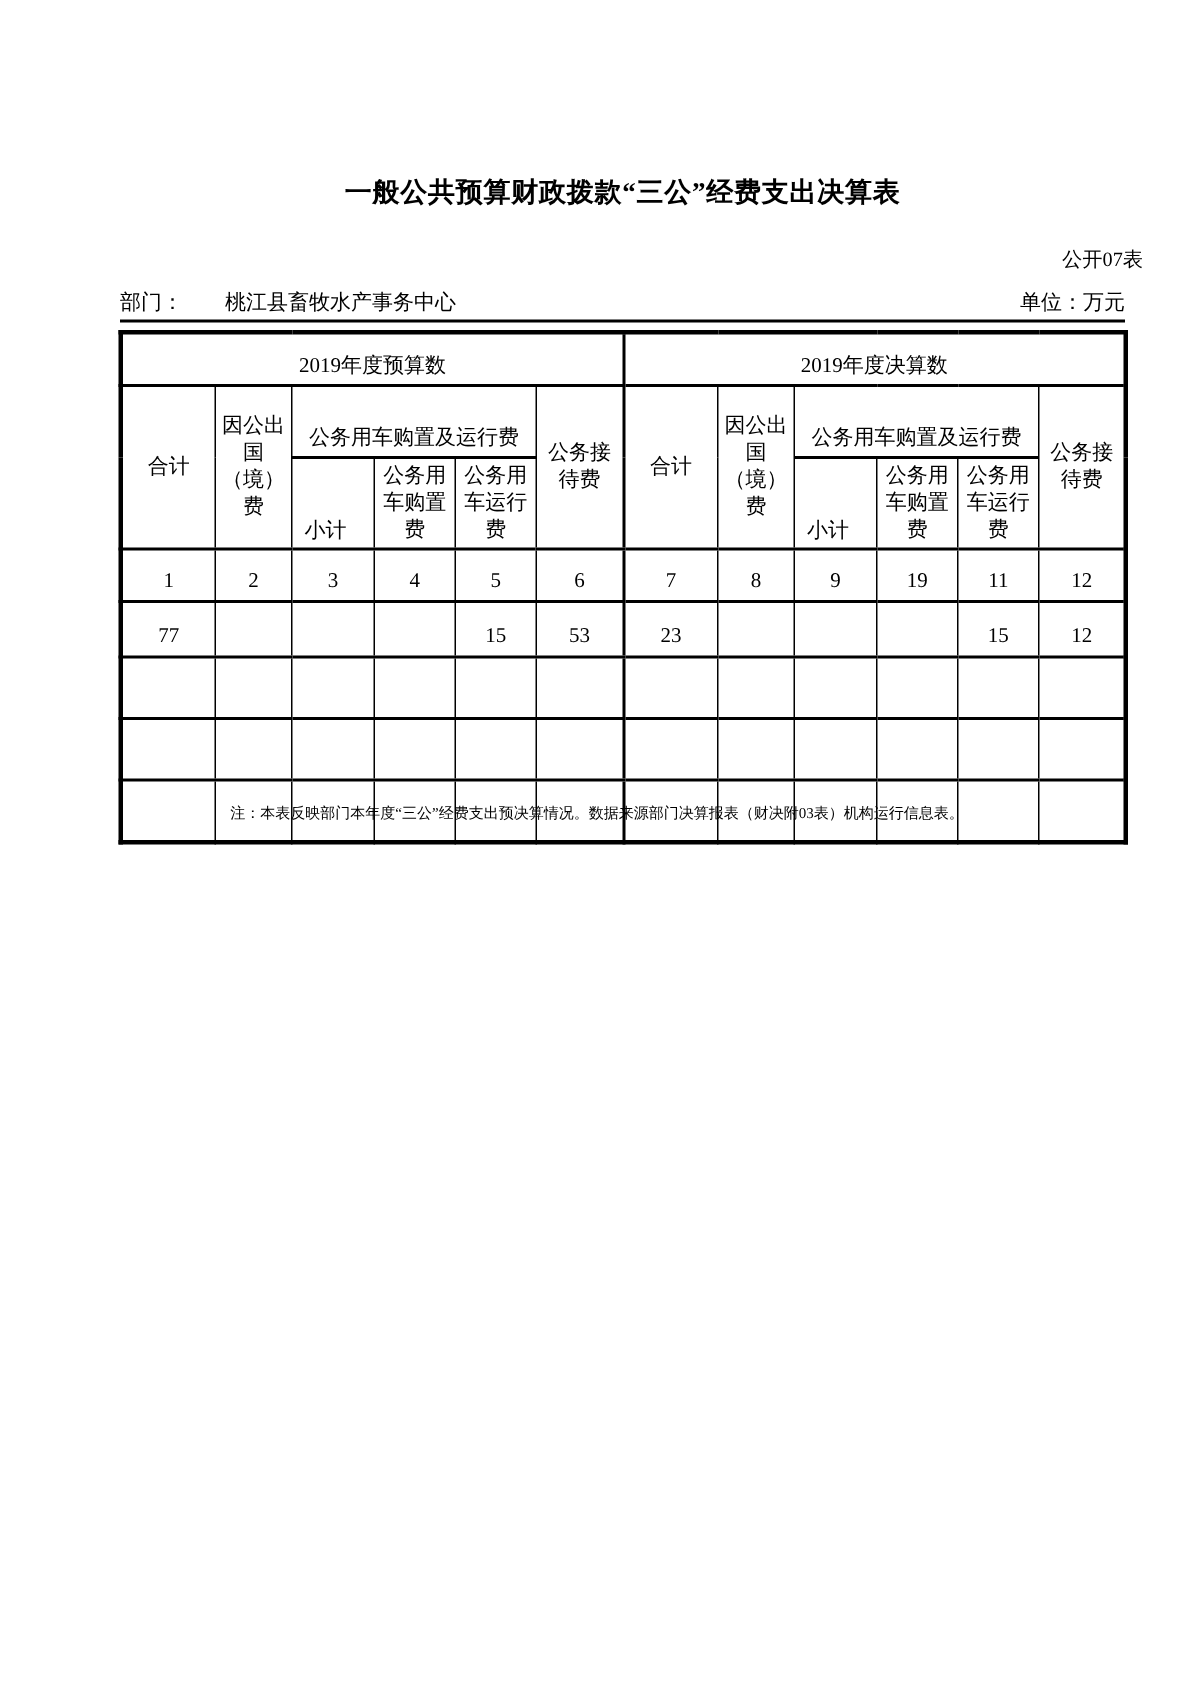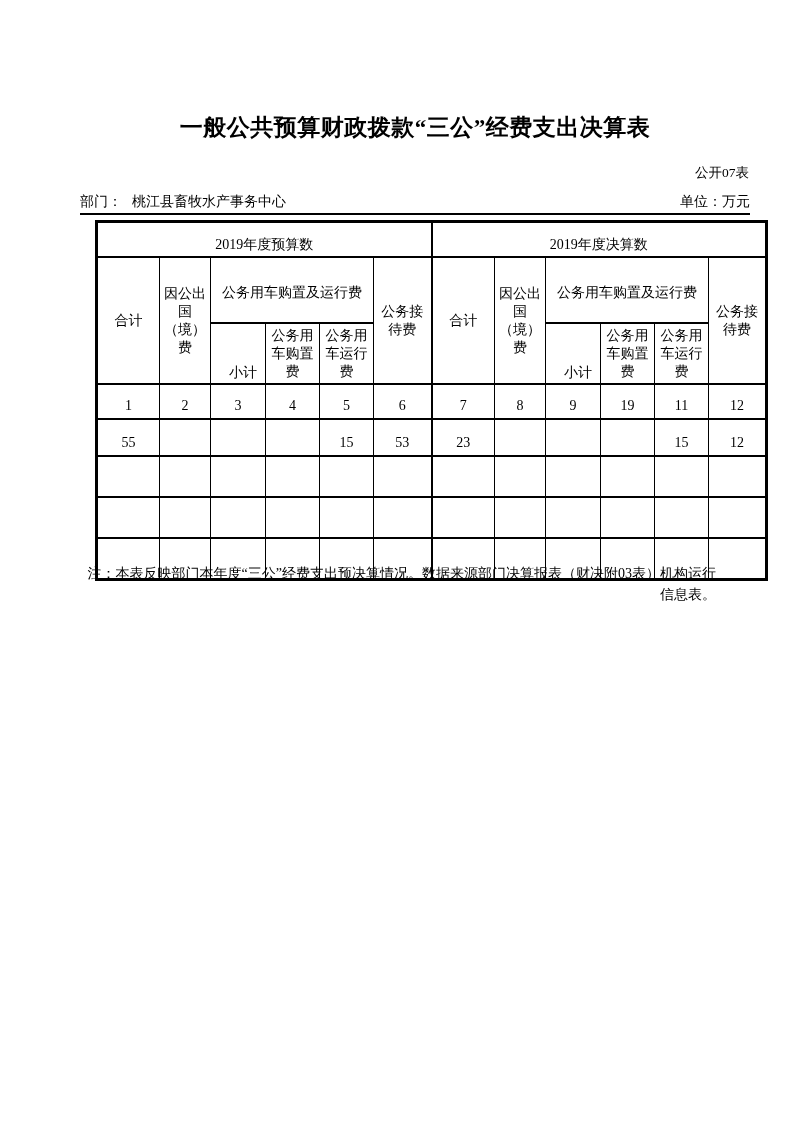--- a/index.html
+++ b/index.html
@@ -14,87 +14,86 @@
     font-family: "Liberation Serif", "DejaVu Serif", serif;
     color: #000;
     overflow: hidden;
   }
   .title {
     position: absolute;
     left: 80px;
     top: 114px;
     width: 670px;
     text-align: center;
-    font-size: 23px;
+    font-size: 18px;
     font-weight: bold;
     letter-spacing: 0.5px;
     line-height: 28px;
   }
   .form-code {
     position: absolute;
-    left: 79px;
+    left: 92px;
     top: 164px;
     width: 670px;
     text-align: right;
     font-size: 13.5px;
   }
   .meta {
     position: absolute;
     left: 80px;
     top: 192px;
     width: 670px;
     height: 23px;
     box-sizing: border-box;
     border-bottom: 2px solid #000;
     display: flex;
     justify-content: space-between;
     align-items: flex-end;
     padding-bottom: 2px;
     font-size: 14px;
   }
-  .meta .dept-value { margin-left: 10px; }
+  .meta .dept-value { margin-left: 28px; }
   table.budget-table {
     position: absolute;
     left: 79px;
     top: 220px;
     width: 672px;
     table-layout: fixed;
     border-collapse: collapse;
     border: 3px solid #000;
-    margin-left: 16px;
   }
   .budget-table td {
     border-left: 1.5px solid #000;
     border-right: 1.5px solid #000;
     border-top: 2px solid #000;
     border-bottom: 2px solid #000;
     padding: 0 2px;
     font-size: 14px;
     line-height: 18px;
     text-align: center;
     vertical-align: middle;
     overflow: hidden;
   }
   .budget-table td.hl { border-left: 2.5px solid #000; }
   .budget-table tr.r1 td { height: 31px; vertical-align: bottom; padding-bottom: 2px; }
-  .budget-table tr.r2 td.band { height: 44px; vertical-align: bottom; padding-bottom: 20px; }
+  .budget-table tr.r2 td.band { height: 44px; vertical-align: bottom; padding-bottom: 2px; }
   .budget-table tr.r3 td { height: 58px; font-family: Liberation Mono, monospace; }
-  .budget-table td.subtotal { vertical-align: bottom; text-align: left; padding-left: 18px; padding-bottom: 1px; }
+  .budget-table td.subtotal { vertical-align: bottom; text-align: left; padding-left: 8px; padding-bottom: 1px; }
   .budget-table tr.r4 td { height: 30px; vertical-align: bottom; padding-bottom: 3px; }
   .budget-table tr.r5 td { height: 32px; vertical-align: bottom; padding-bottom: 3px; }
   .budget-table tr.rempty td { height: 39px; }
   .pre { white-space: pre-line; }
   .note {
     position: absolute;
     left: 80px;
-    top: 563px;
+    top: 532px;
     width: 636px;
-    font-size: 14px;
+    font-size: 10px;
     line-height: 21px;
-    text-align: right;
+    text-align: center;
   }
 </style>
 </head>
 <body>
 
 <div class="title">一般公共预算财政拨款“三公”经费支出决算表</div>
 
 <div class="form-code">公开07表</div>
 
 <div class="meta">
@@ -166,21 +165,21 @@
     <td>5</td>
     <td>6</td>
     <td class="hl">7</td>
     <td>8</td>
     <td>9</td>
     <td>19</td>
     <td>11</td>
     <td>12</td>
   </tr>
   <tr class="r5">
-    <td>55</td>
+    <td>77</td>
     <td></td>
     <td></td>
     <td></td>
     <td>15</td>
     <td>53</td>
     <td class="hl">23</td>
     <td></td>
     <td></td>
     <td></td>
     <td>15</td>

